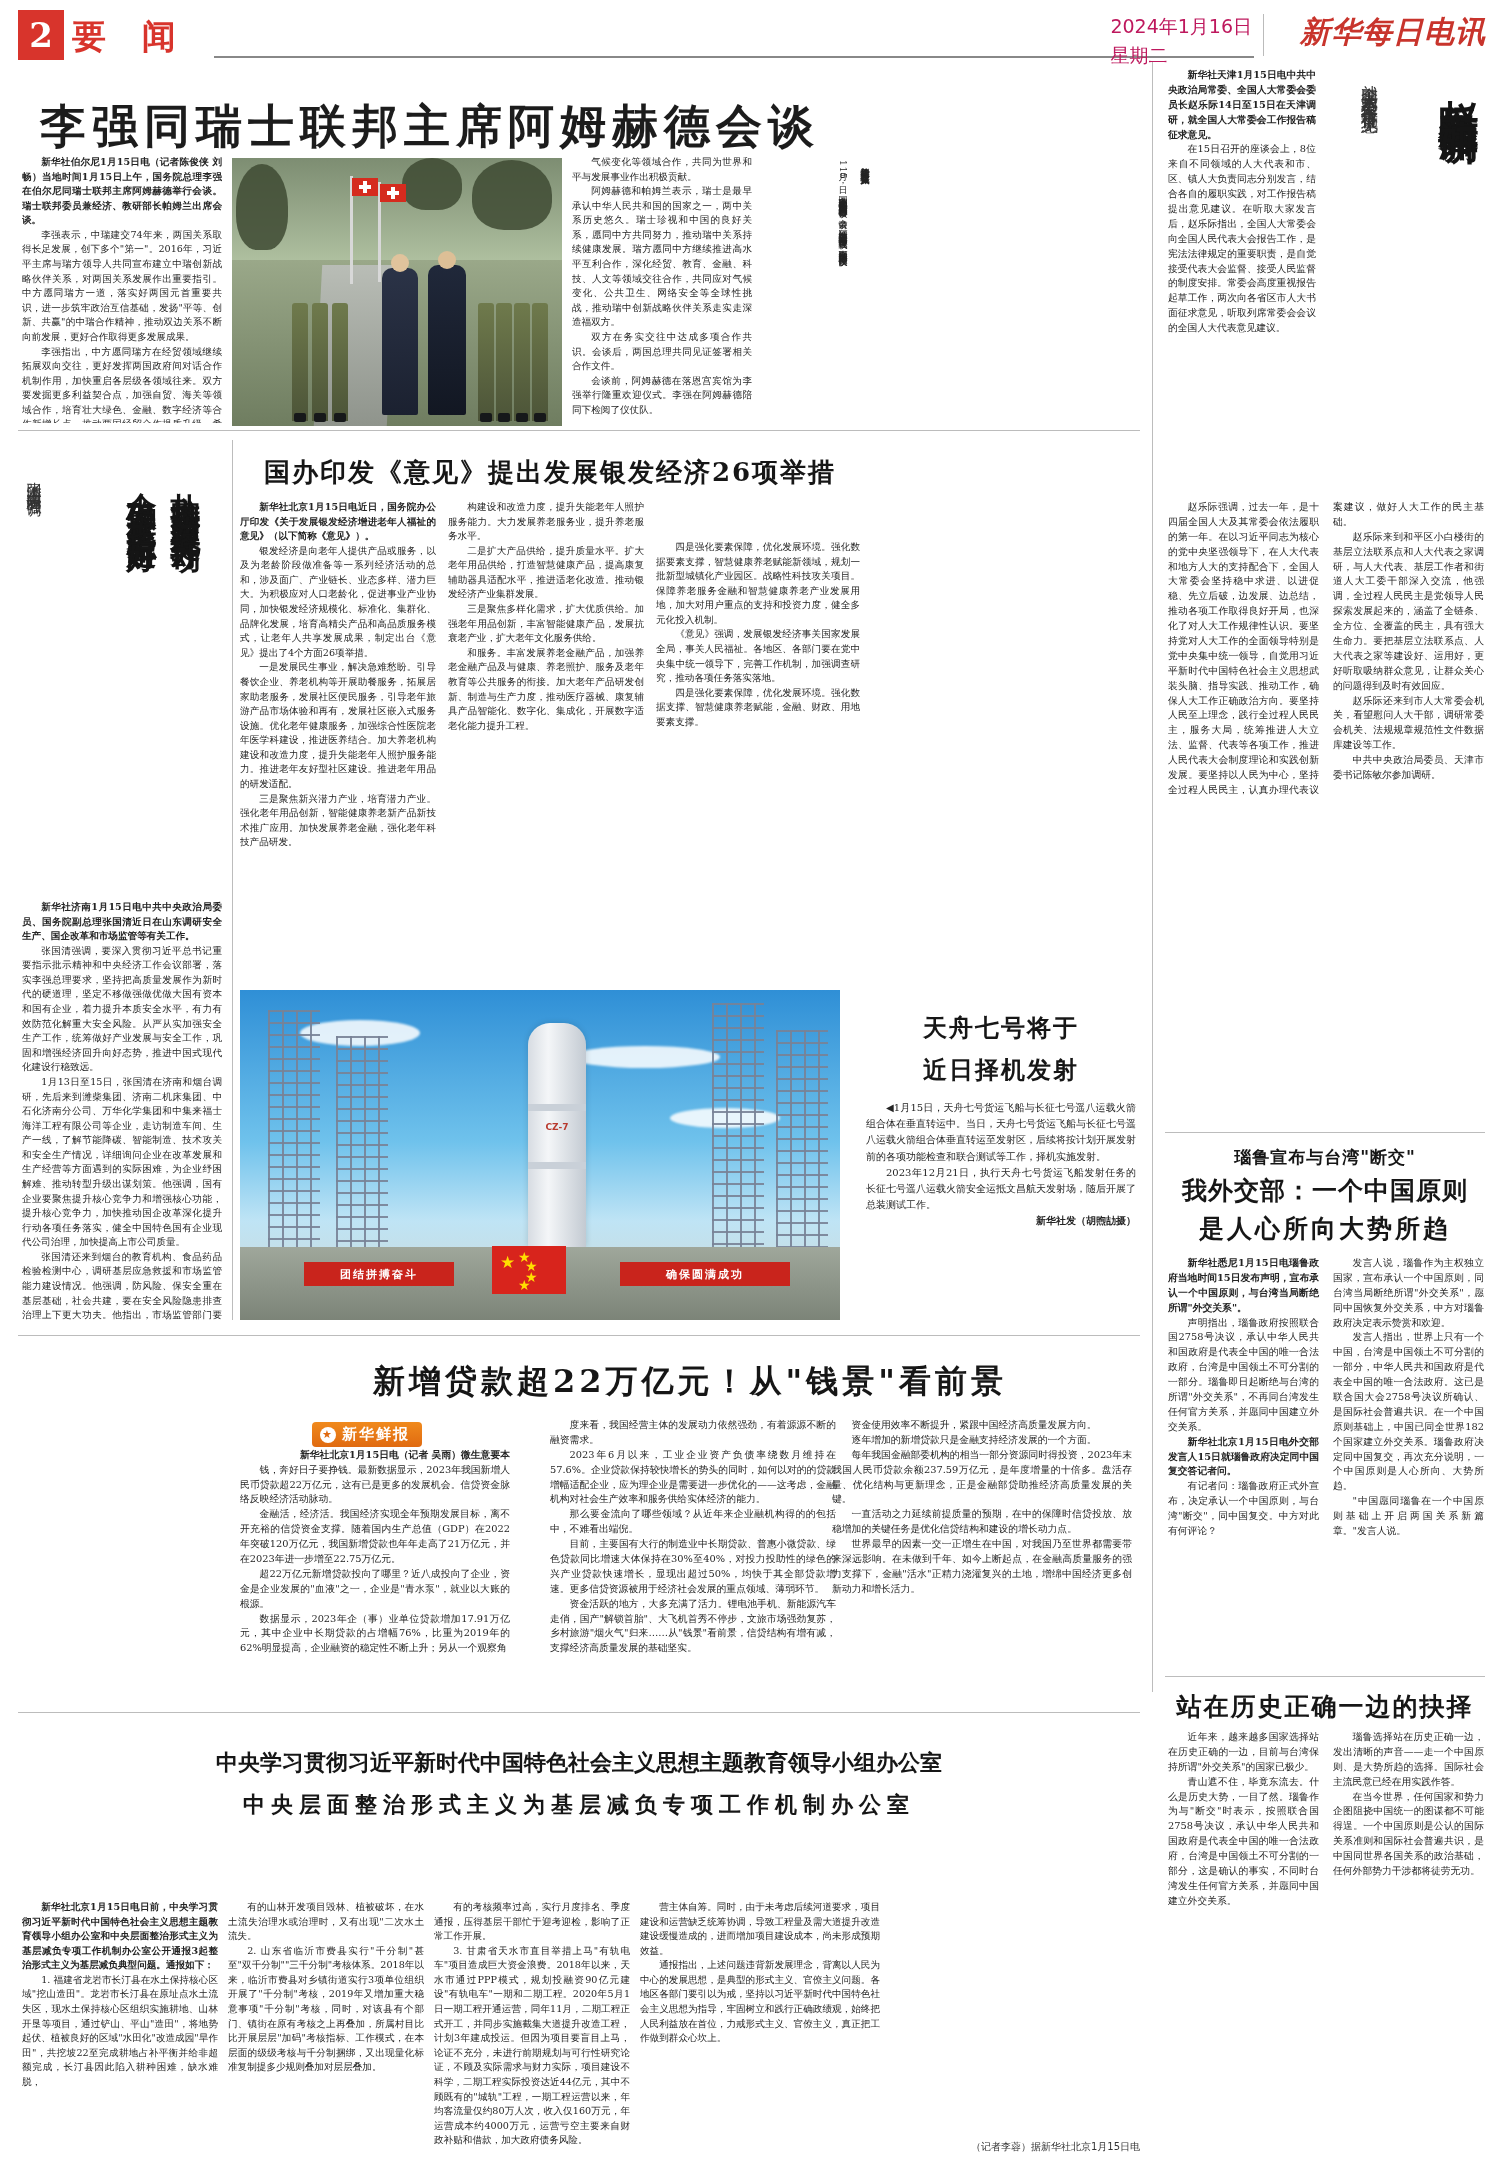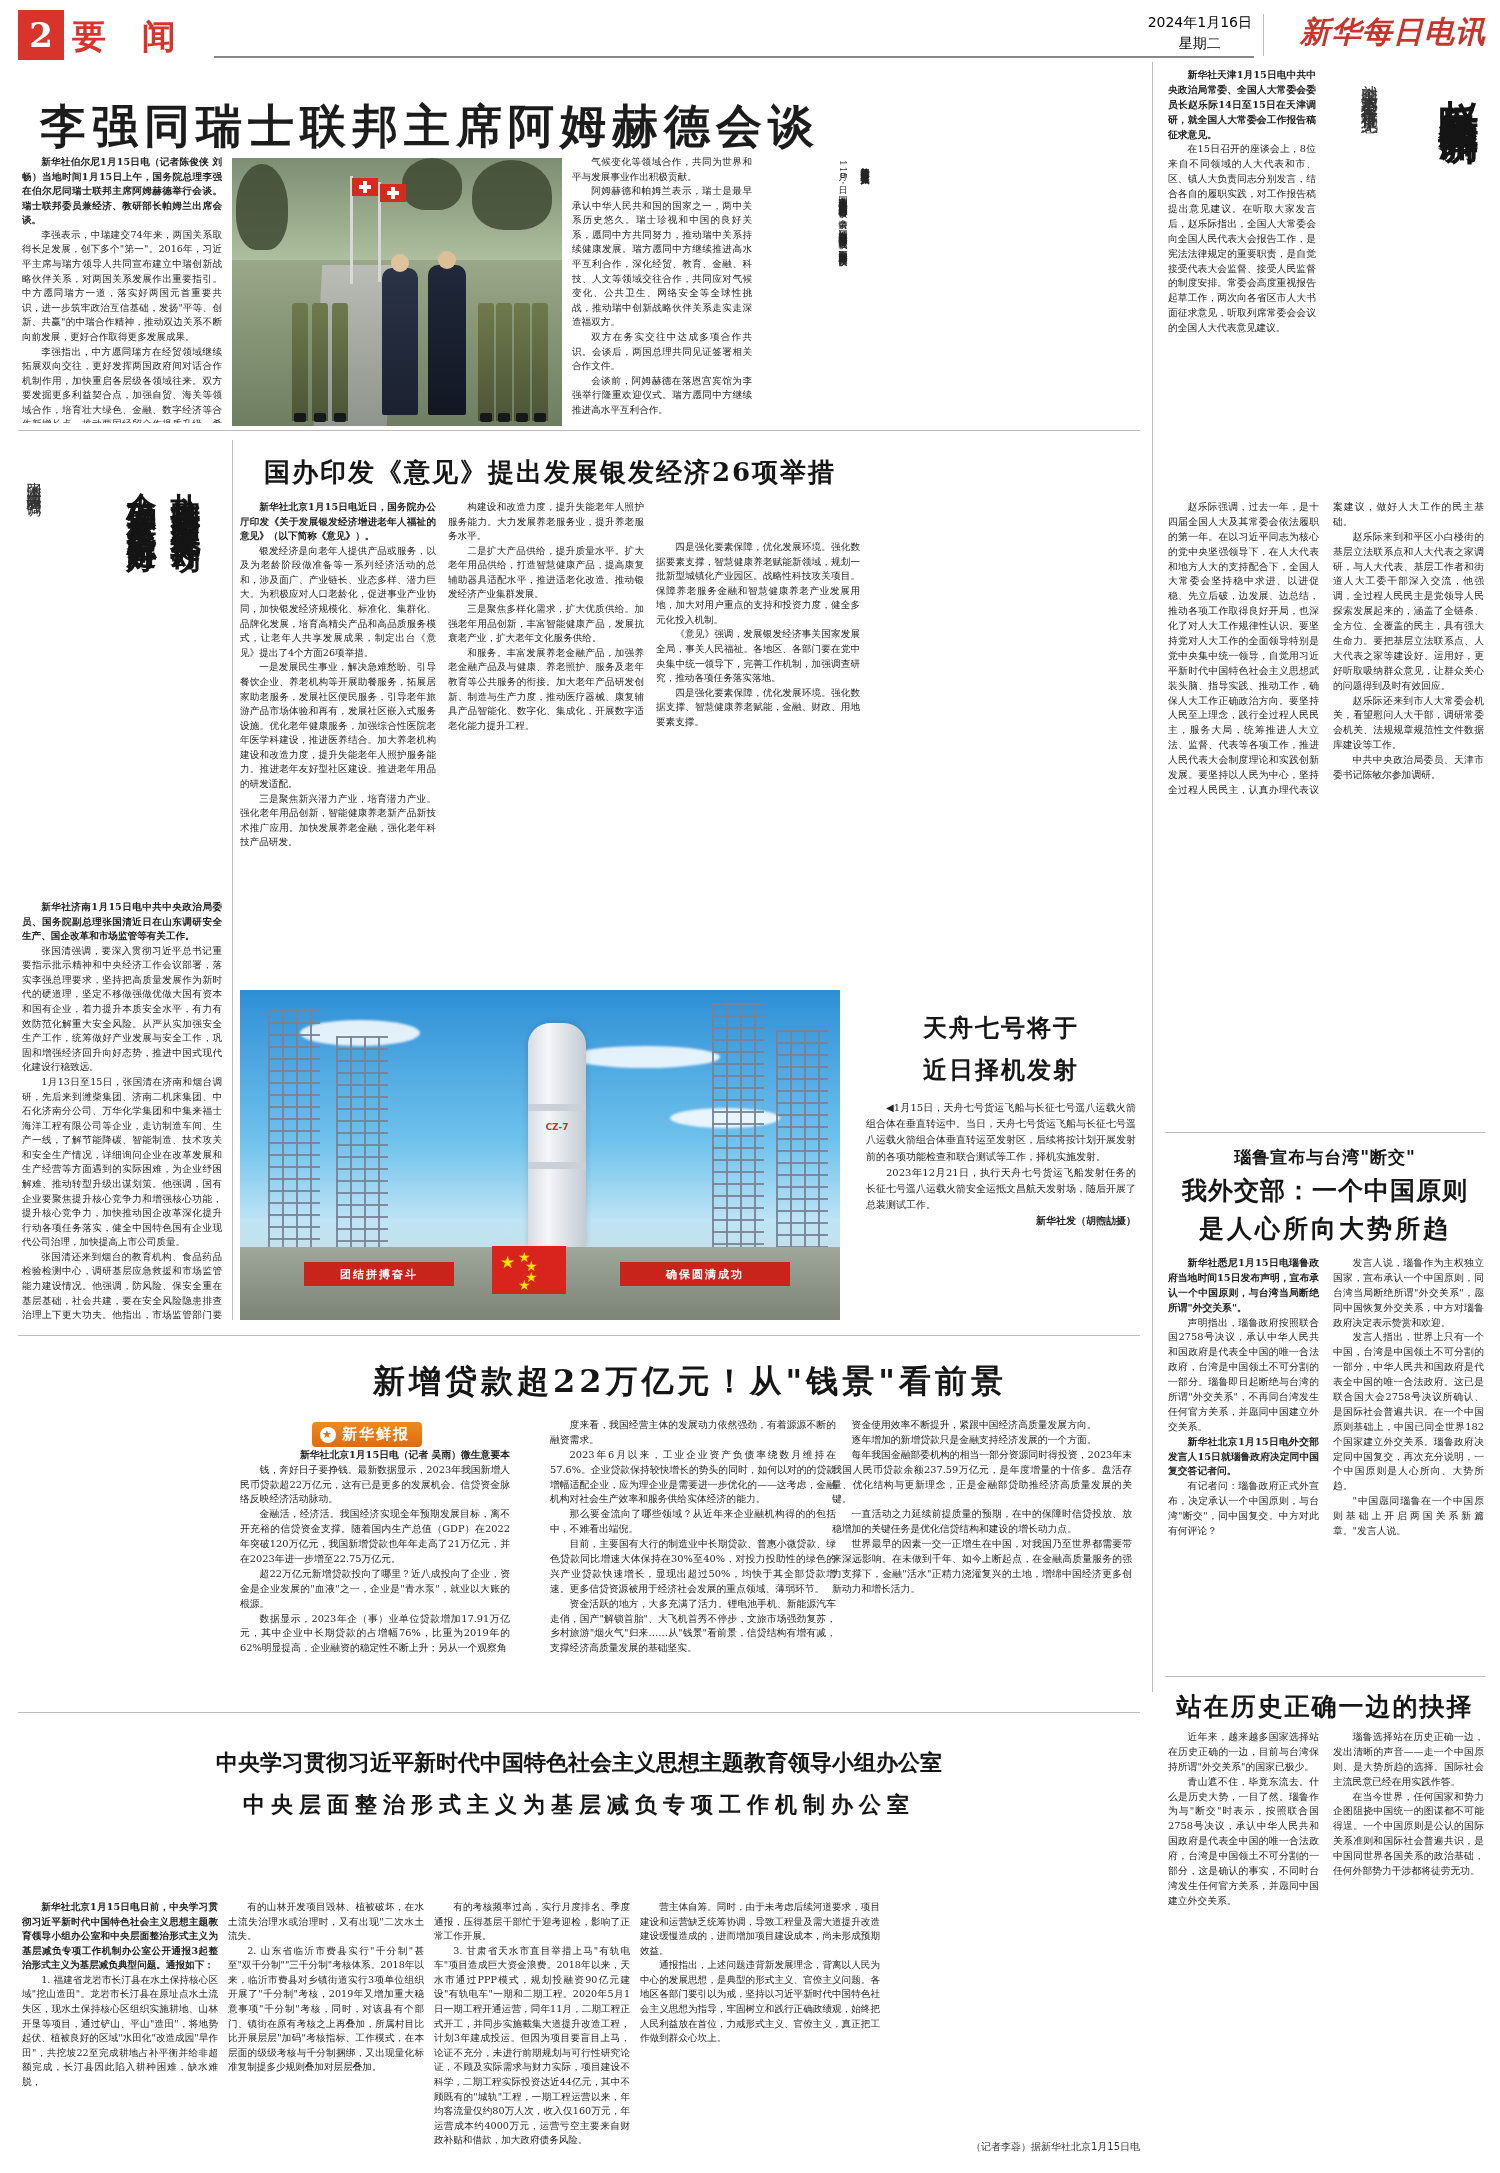--- a/index.html
+++ b/index.html
@@ -25,22 +25,22 @@
   .section-name {
     position:absolute; left:72px; top:14px;
     font-size:34px; font-weight:bold; color:#d8342c;
     letter-spacing:12px; font-family:"DejaVu Serif", serif;
   }
   .head-rule {
     position:absolute; left:214px; top:56px; width:1040px; height:2px;
     background:#888;
   }
   .date-block {
-    position:absolute; right:248px; top:12px; text-align:center;
-    font-family:"DejaVu Sans", sans-serif; font-size:14px; color:#000000; line-height:1.5;
+    position:absolute; right:248px; top:12px; text-align:left;
+    font-family:"DejaVu Sans", sans-serif; font-size:19px; color:#be185d; line-height:1.5;
   }
   .date-divider { position:absolute; right:236px; top:14px; width:1px; height:42px; background:#bbb; }
   .nameplate {
     position:absolute; right:14px; top:12px;
     font-size:30px; font-weight:bold; color:#c8342c;
     font-family:"DejaVu Serif", serif; letter-spacing:1px;
     font-style:italic;
   }
 
   
@@ -205,21 +205,21 @@
     <div class="guard" style="left:246px;"></div>
     <div class="guard" style="left:264px;"></div>
     <div class="guard" style="left:282px;"></div>
     <div class="guard" style="left:300px;"></div>
   </div>
 
   <div class="col" style="left:572px; top:155px; width:180px; height:268px;">
     <p>气候变化等领域合作，共同为世界和平与发展事业作出积极贡献。</p>
     <p>阿姆赫德和帕姆兰表示，瑞士是最早承认中华人民共和国的国家之一，两中关系历史悠久。瑞士珍视和中国的良好关系，愿同中方共同努力，推动瑞中关系持续健康发展。瑞方愿同中方继续推进高水平互利合作，深化经贸、教育、金融、科技、人文等领域交往合作，共同应对气候变化、公共卫生、网络安全等全球性挑战，推动瑞中创新战略伙伴关系走实走深造福双方。</p>
     <p>双方在务实交往中达成多项合作共识。会谈后，两国总理共同见证签署相关合作文件。</p>
-    <p>会谈前，阿姆赫德在落恩宫宾馆为李强举行隆重欢迎仪式。瑞方愿同中方继续推进高水平互利合作。</p>
+    <p>会谈前，阿姆赫德在落恩宫宾馆为李强举行隆重欢迎仪式。李强在阿姆赫德陪同下检阅了仪仗队。</p>
   </div>
 
   <div class="vcol" style="left:760px; top:160px; width:90px; height:265px; font-size:9px;">1月15日，国务院总理李强在伯尔尼同瑞士联邦主席阿姆赫德举行会谈。会谈前，阿姆赫德在落恩宫宾馆为李强举行隆重欢迎仪式。李强在阿姆赫德陪同下检阅了仪仗队。</div>
   <div class="vcol" style="left:848px; top:160px; width:24px; height:265px; font-size:9px; font-weight:bold;">新华社记者 翟健岚摄</div>
 
   <div class="vkicker" style="position:absolute; left:24px; top:470px; height:330px; font-size:15px;">张国清在山东调研时强调</div>
   <div class="vhead" style="position:absolute; left:124px; top:468px; height:420px; font-size:30px;">全力确保安全生产形势稳定向好</div>
   <div class="vhead" style="position:absolute; left:168px; top:468px; height:420px; font-size:30px;">扎实推进国企改革深化提升行动</div>
   <div class="col" style="left:22px; top:900px; width:200px; height:420px;">
     <p class="dateline">新华社济南1月15日电中共中央政治局委员、国务院副总理张国清近日在山东调研安全生产、国企改革和市场监管等有关工作。</p>

